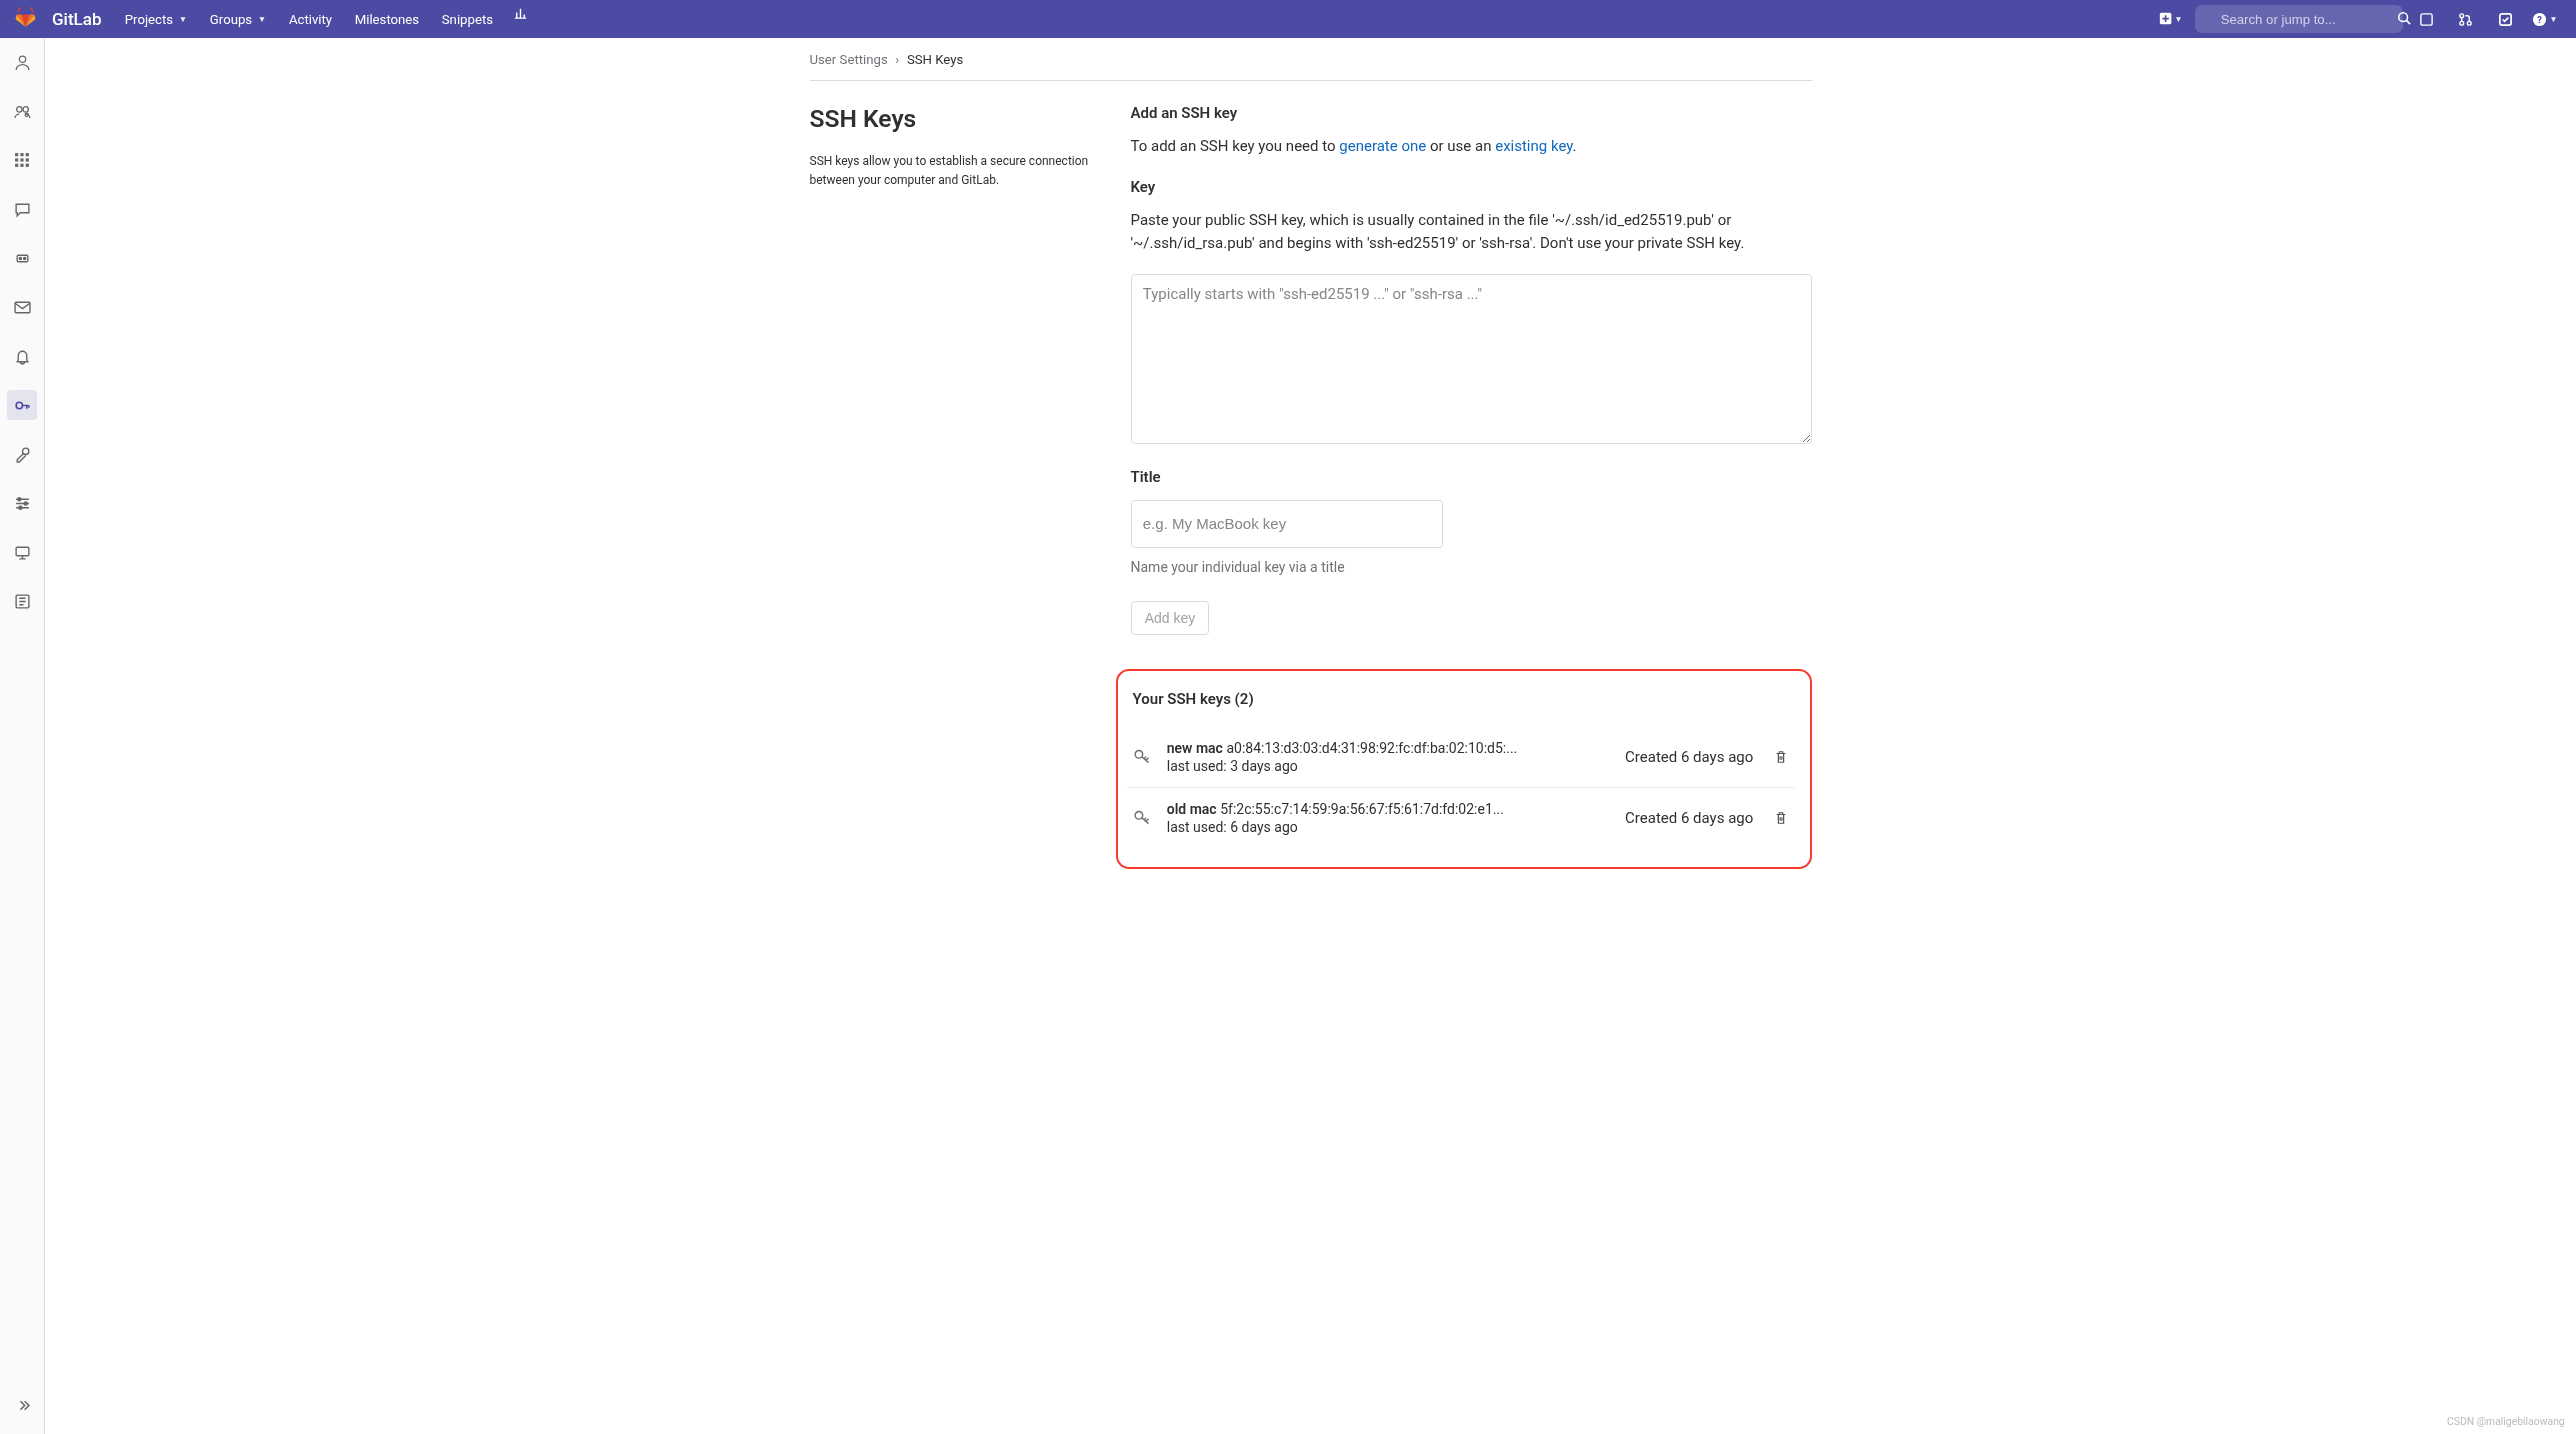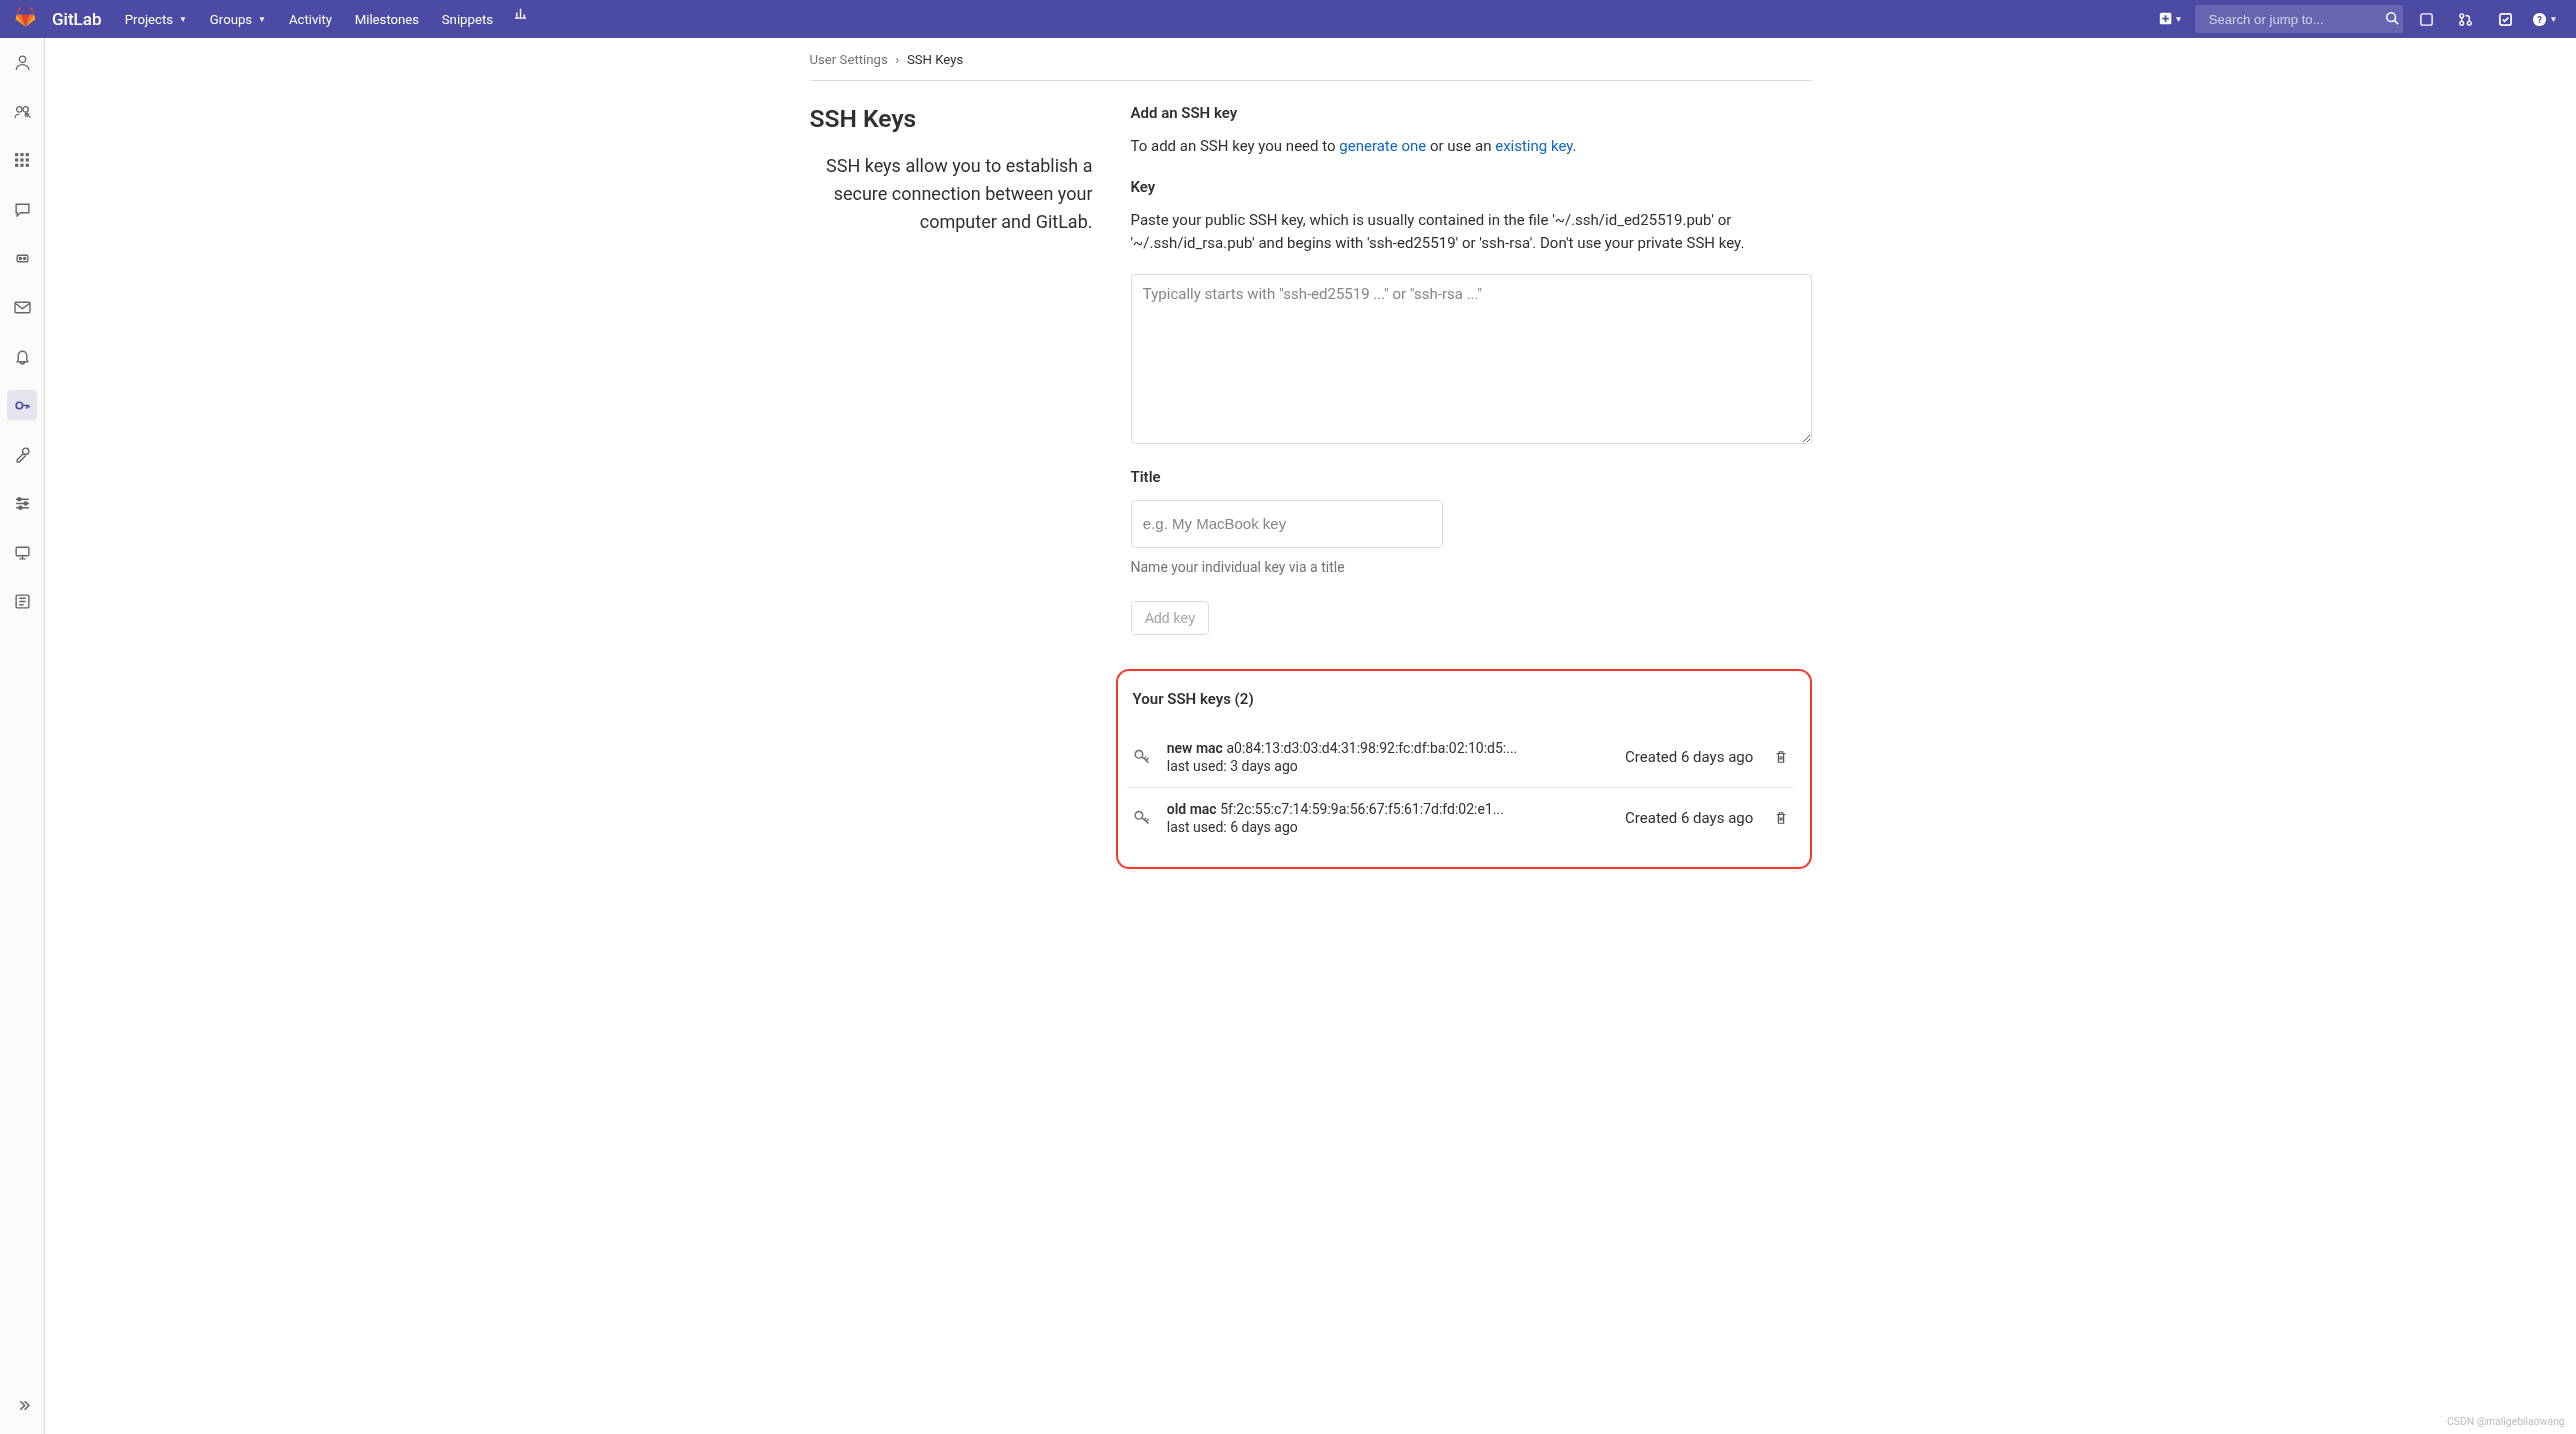--- a/index.html
+++ b/index.html
@@ -41,24 +41,24 @@
     .nav-spacer { flex: 1; }
     .nav-right { display: flex; align-items: center; gap: 7.6px; }
     .nav-icon-btn {
       width: 32px; height: 30px;
       display: flex; align-items: center; justify-content: center;
       cursor: pointer;
       border-radius: 3.8px;
     }
     .search-box {
       background: rgba(255,255,255,0.15);
-      border-radius: 2px;
-      display: flex;
-      align-items: center;
-      padding: 0 14px;
+      border-radius: 7px;
+      display: flex;
+      align-items: center;
+      padding: 0 26px;
       height: 28px;
       width: 208px;
     }
     .search-input {
       background: transparent;
       border: none;
       color: #fff;
       flex: 1;
       font-size: 13.2px;
       outline: none;
@@ -112,21 +112,21 @@
     
     .settings-grid {
       display: flex;
       gap: 38px;
       padding-top: 23px;
     }
     .settings-left { width: 283px; flex-shrink: 0; }
     .settings-right { flex: 1; }
     
     .section-title { font-size: 24.6px; font-weight: 600; margin-bottom: 19px; color: #303030; }
-    .section-desc { font-size: 18px; color: #303030; line-height: 1.55; text-align: right; }
+    .section-desc { font-size: 12px; color: #303030; line-height: 1.55; }
     
     .form-heading { font-size: 15px; font-weight: 600; margin-bottom: 13.2px; color: #303030;}
     .form-help { font-size: 15px; color: #303030; margin-bottom: 19px; line-height: 1.55; }
     
     .form-label { font-weight: 600; font-size: 15px; display: block; margin-bottom: 13.2px; color:#303030;}
     
     .key-textarea {
       width: 100%;
       height: 170px;
       border: 0.9px solid #dbdbdb;

